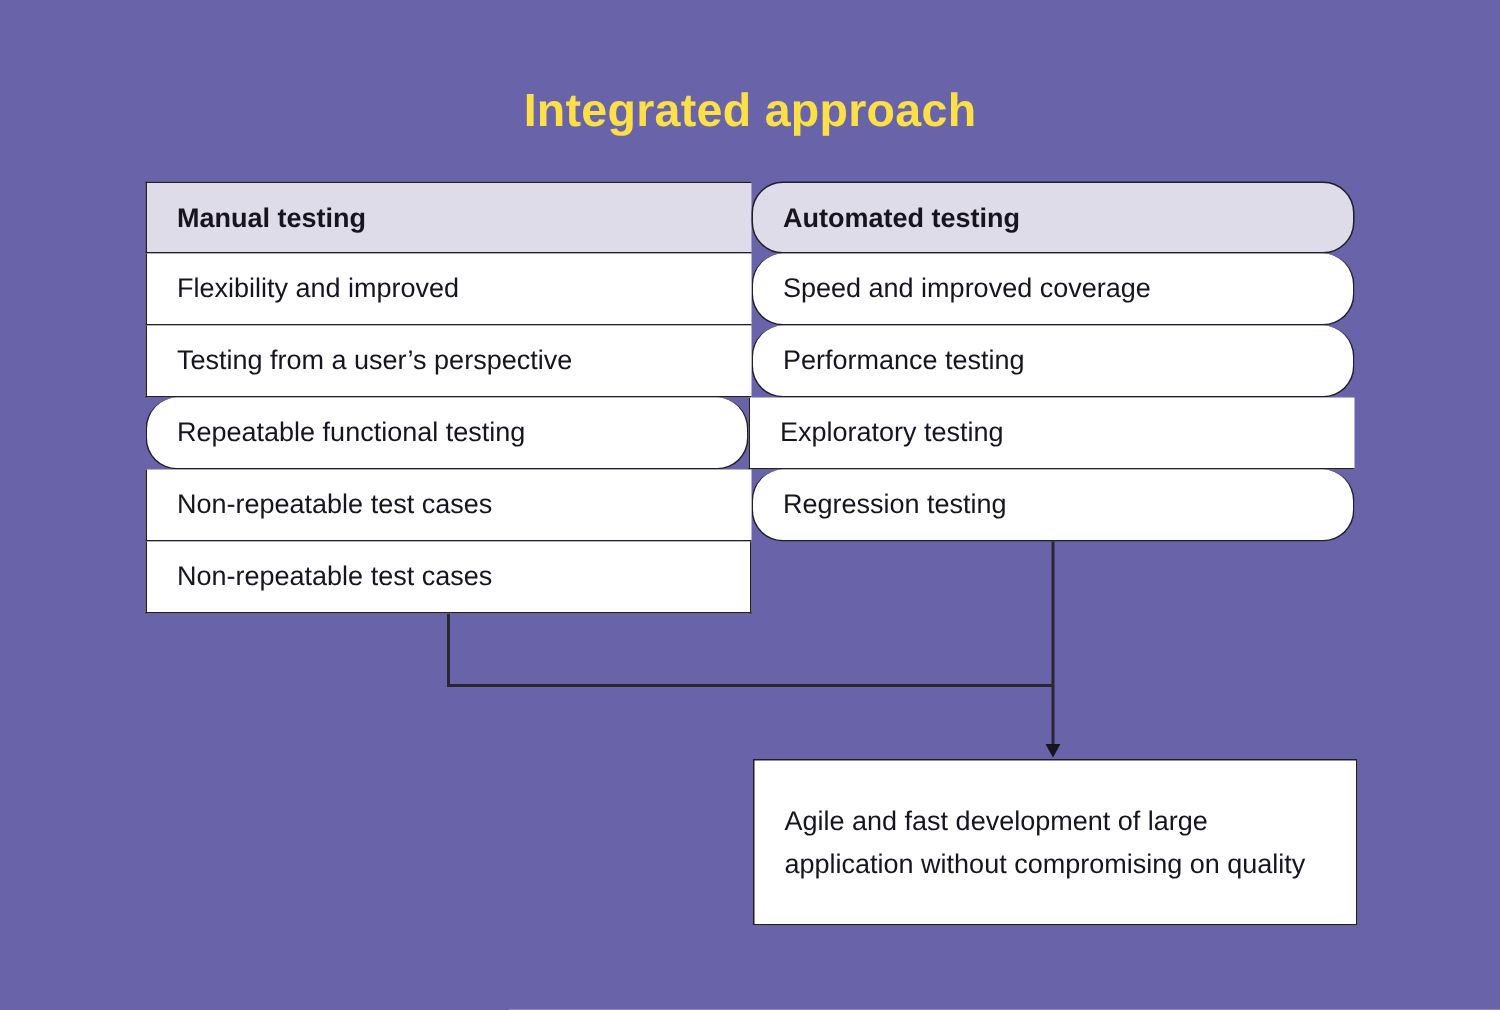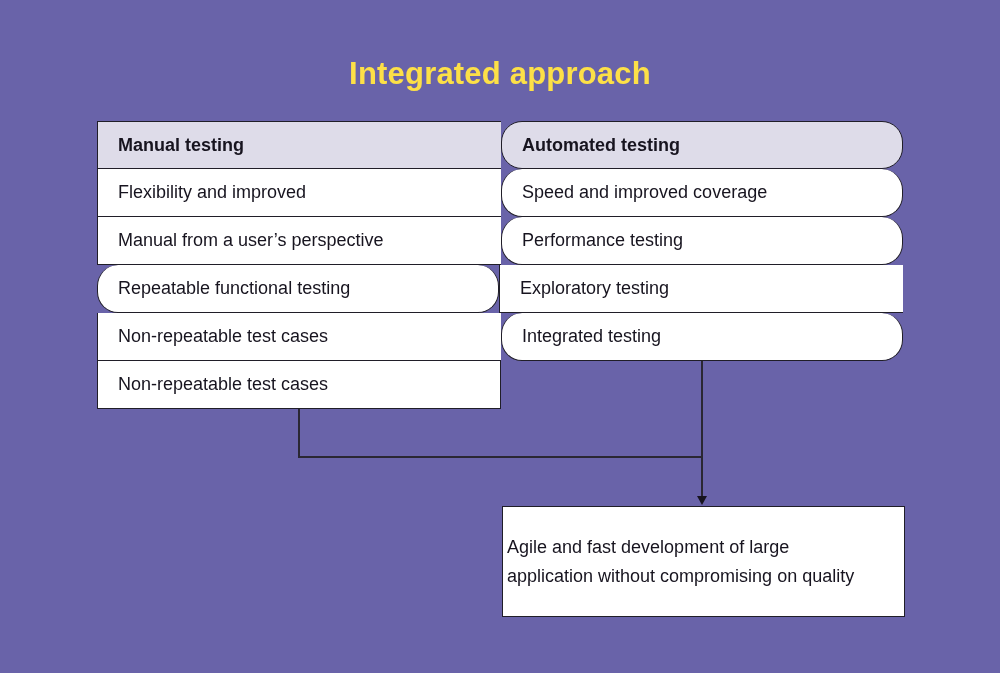--- a/index.html
+++ b/index.html
@@ -61,21 +61,21 @@
   .row.last-left .cell { border-right: 1.5px solid #201E28; }
   .result-box {
     position: absolute;
     left: 502px;
     top: 506px;
     width: 403px;
     height: 111px;
     box-sizing: border-box;
     background: #FFFFFF;
     border: 1.5px solid #201E28;
-    padding: 12px 24px 12px 4px;
+    padding: 12px 24px 12px 20px;
     font-size: 18px;
     line-height: 29px;
     color: #17141F;
     display: flex;
     align-items: center;
   }
 </style>
 </head>
 <body>
 
@@ -94,30 +94,30 @@
   <div class="tbl">
     <div class="row header">
       <div class="cell left">Manual testing</div>
       <div class="cell right">Automated testing</div>
     </div>
     <div class="row">
       <div class="cell left">Flexibility and improved</div>
       <div class="cell right">Speed and improved coverage</div>
     </div>
     <div class="row">
-      <div class="cell left">Manual from a user’s perspective</div>
+      <div class="cell left">Testing from a user’s perspective</div>
       <div class="cell right">Performance testing</div>
     </div>
     <div class="row">
       <div class="cell right">Repeatable functional testing</div>
       <div class="cell left">Exploratory testing</div>
     </div>
     <div class="row">
       <div class="cell left">Non-repeatable test cases</div>
-      <div class="cell right">Integrated testing</div>
+      <div class="cell right">Regression testing</div>
     </div>
     <div class="row last-left">
       <div class="cell left">Non-repeatable test cases</div>
     </div>
   </div>
 
   <div class="result-box">
     <span>Agile and fast development of large application without compromising on quality</span>
   </div>
 

